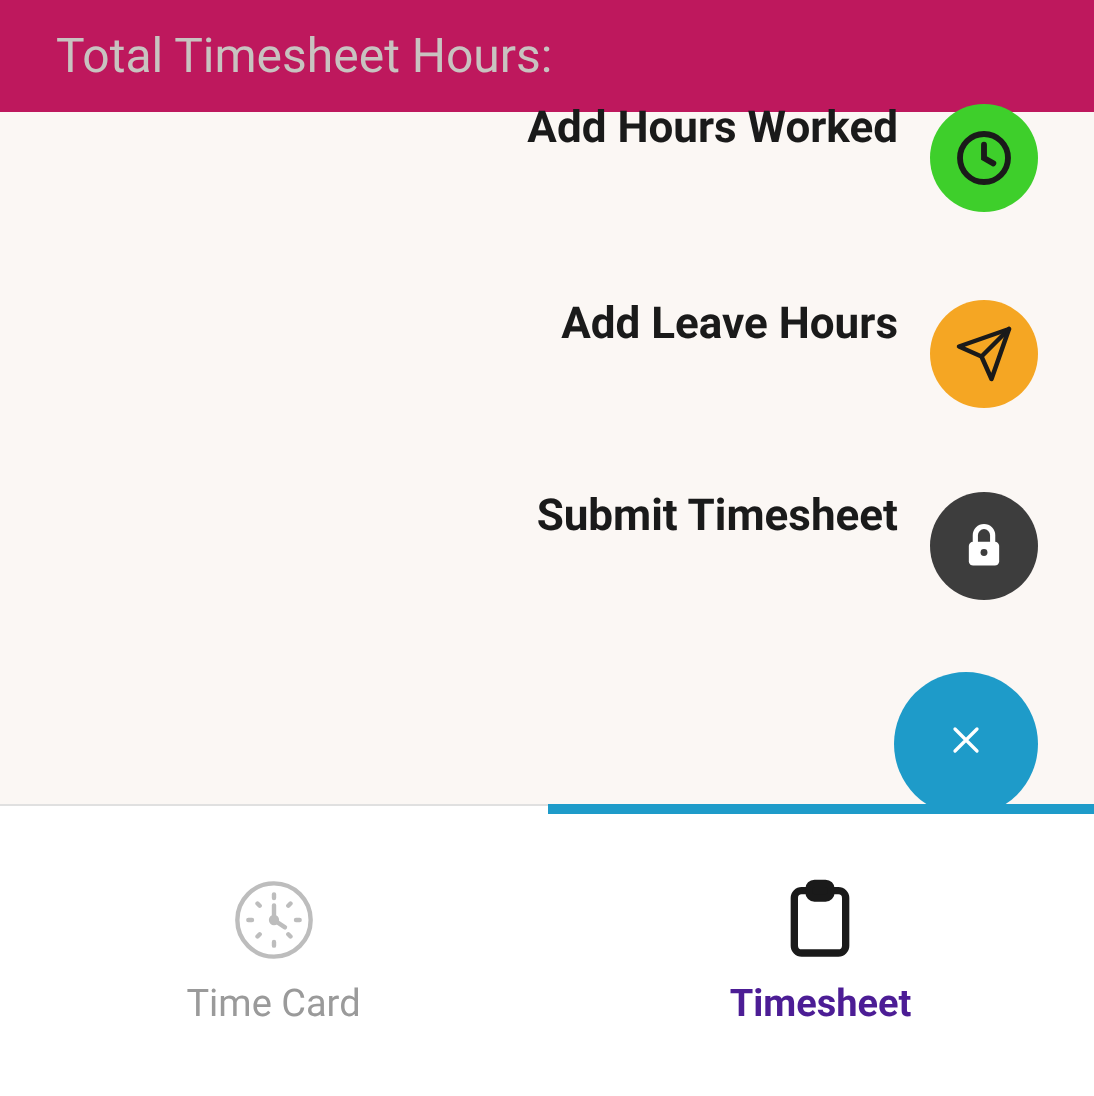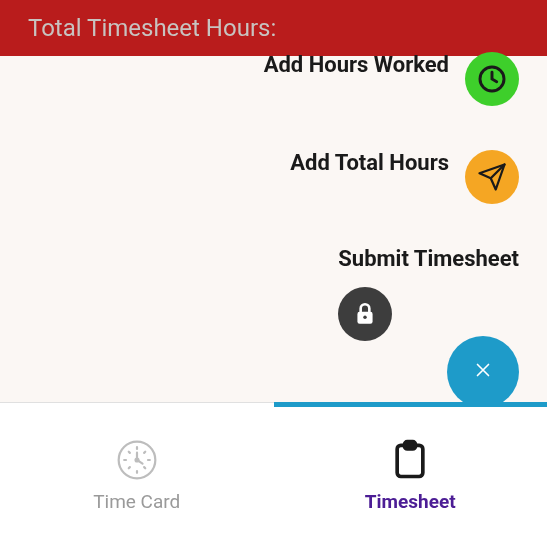--- a/index.html
+++ b/index.html
@@ -9,21 +9,21 @@
       font-family: -apple-system, BlinkMacSystemFont, "Segoe UI", Roboto, sans-serif;
       background: #fbf7f4;
       position: relative;
       overflow: hidden;
     }
     .header {
       display: flex;
       justify-content: space-between;
       align-items: center;
       padding: 14px 28px;
-      background: #b91c1c;
+      background: #be185d;
       color: #c8c3c0;
       font-size: 24px;
     }
     .header .label { font-weight: 400; }
     .header .value { font-weight: 600; }
     .content {
       position: relative;
       height: 378px;
     }
     .action-row {
@@ -56,21 +56,21 @@
       border-radius: 50%;
       background: #1e9bc9;
       position: absolute;
       right: 28px;
       display: flex;
       align-items: center;
       justify-content: center;
     }
     .row1 { top: -4px; }
     .row2 { top: 94px; }
-    .row3 { top: 190px; flex-direction: column; }
+    .row3 { top: 190px; }
     .close-pos { top: 280px; }
     .tabbar {
       position: absolute;
       bottom: 0;
       left: 0;
       right: 0;
       height: 146px;
       background: #ffffff;
       border-top: 1px solid #e0e0e0;
       display: flex;
@@ -117,21 +117,21 @@
       <span>
         <svg width="32" height="32" viewBox="0 0 24 24" fill="none" stroke="#1a1a1a" stroke-width="2.2" stroke-linecap="round">
           <circle cx="12" cy="12" r="9"></circle>
           <path d="M12 7v5l3.5 2"></path>
         </svg>
       </span>
     </div>
   </div>
 
   <div class="action-row row2">
-    <span class="action-label">Add Total Hours</span>
+    <span class="action-label">Add Leave Hours</span>
     <div class="fab fab-orange">
       <span>
         <svg width="30" height="30" viewBox="0 0 24 24" fill="none" stroke="#1a1a1a" stroke-width="1.8" stroke-linejoin="round" stroke-linecap="round">
           <path d="M22 2L11 13"></path>
           <path d="M22 2L15 22l-4-9-9-4 20-7z"></path>
         </svg>
       </span>
     </div>
   </div>
 

